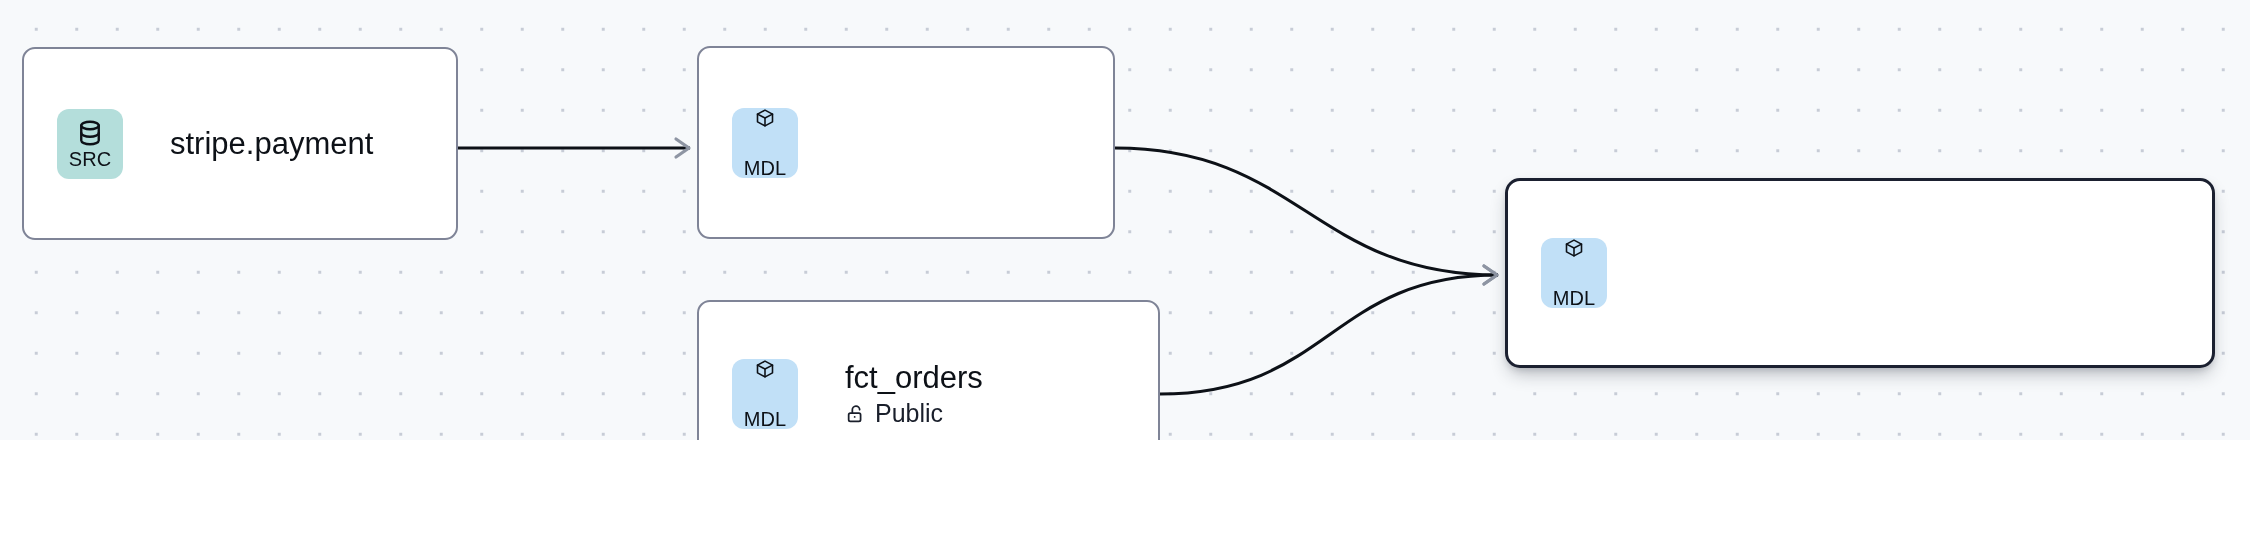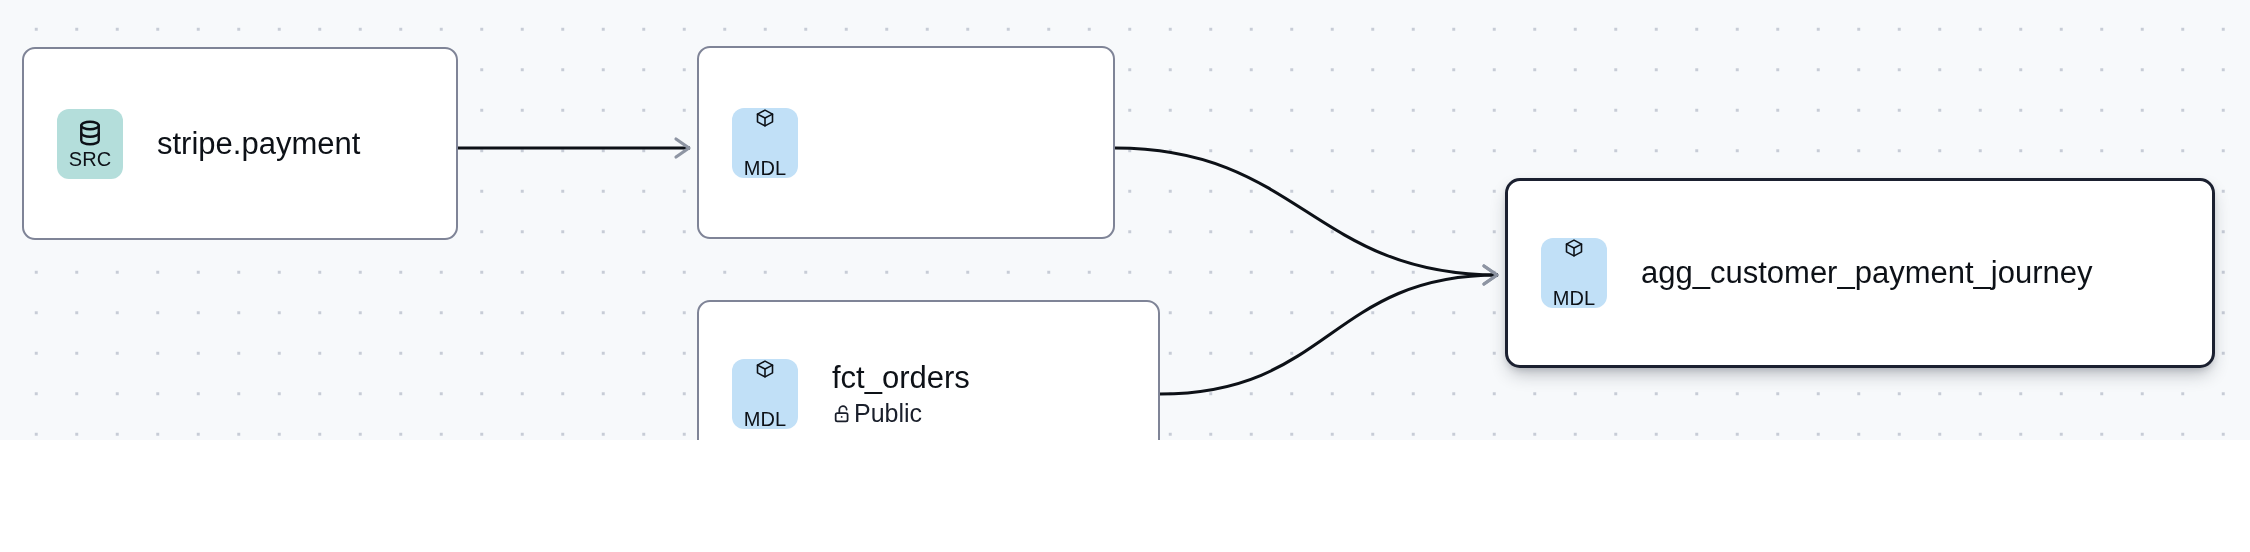--- a/index.html
+++ b/index.html
@@ -82,32 +82,33 @@
     line-height: 1;
     letter-spacing: 0.1px;
     color: #0d1117;
     font-family: "Liberation Sans", sans-serif;
   }
 
   .node-body {
     display: flex;
     flex-direction: column;
     justify-content: flex-end;
-    margin-left: 34px;
+    margin-left: 47px;
   }
   .node-title {
     font-size: 31px;
     line-height: 1.08;
     color: #0d1117;
     white-space: nowrap;
     font-family: "Liberation Sans", sans-serif;
   }
   .node-sub {
     display: flex;
     align-items: center;
+    gap: 8px;
     margin-top: 7px;
     font-size: 25px;
     line-height: 1;
     color: #1a1f2b;
     white-space: nowrap;
   }
   .lock-icon { display: block; flex: 0 0 auto; }
 </style>
 </head>
 <body>
@@ -176,19 +177,16 @@
       </div>
       <div class="node selected" style="left: 1505px; top: 178px; width: 710px; height: 190px;">
         <div class="badge mdl">
           <svg width="30" height="30" viewBox="0 0 24 24" fill="none" stroke="#0d1117" stroke-width="1.9" stroke-linecap="round" stroke-linejoin="round">
             <path d="M12 2.6 21 7.4v9.2L12 21.4 3 16.6V7.4z"></path>
             <path d="M3 7.4 12 12l9-4.6"></path>
             <path d="M12 12v9.4"></path>
           </svg>
           <div class="badge-text">MDL</div>
         </div>
-        <div class="node-body">
-          <div class="node-title">agg_customer_payment_journey</div>
-        </div>
       </div>
     </div>
 
 </div>
 
 </body></html>

